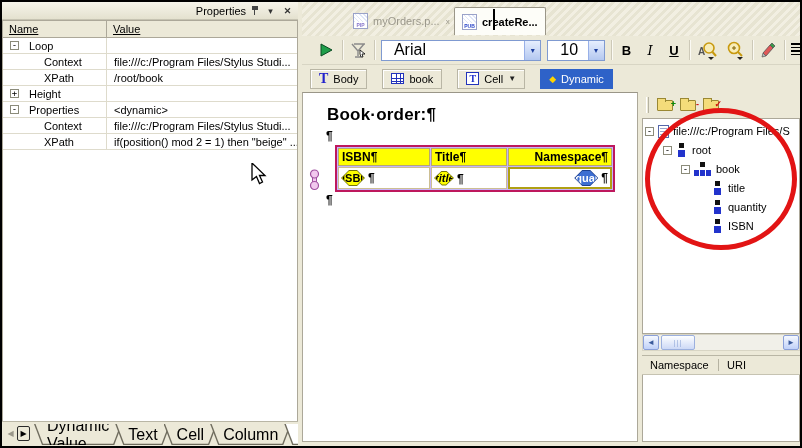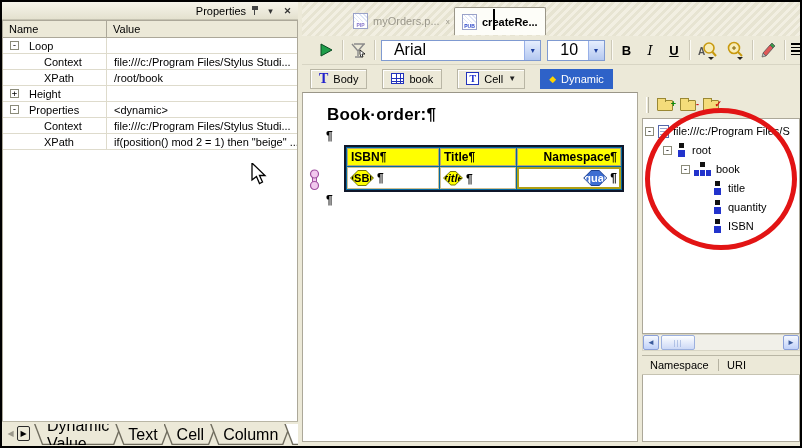--- a/index.html
+++ b/index.html
@@ -16,21 +16,21 @@
               background:linear-gradient(#f6f4ea,#e4e1cf); border-bottom:1px solid #c6c3b2;text-align:right; }
   .lp-title .t { flex:1; font-size:11px; }
   .pin-icon { width:10px; height:11px; position:relative; }
   .pin-icon::before { content:""; position:absolute; left:2px; top:1px; width:6px; height:4px; background:#444; }
   .pin-icon::after  { content:""; position:absolute; left:4px; top:5px; width:1px; height:5px; background:#444; }
   .tbtn { width:13px; height:13px; display:flex; align-items:center; justify-content:center;
           font-size:9px; color:#333; cursor:default; }
   .lp-grid { position:absolute; left:0; top:18px; width:296px; height:402px;
              background:#fff; border:1px solid #aca899; }
   .lp-head { display:flex; height:17px; background:#ece9d8; border-bottom:1px solid #aca899; }
-  .lp-head div { padding:2px 14px 0 6px; }
+  .lp-head div { padding:2px 14px 0 6px;text-decoration:underline; }
   .lp-head .c1 { width:104px; border-right:1px solid #aca899; }
   .lp-head .c2 { flex:1; }
   .prow { display:flex; height:16px; border-bottom:1px solid #dedbcc; align-items:center; }
   .prow .pname { width:104px; height:100%; border-right:1px solid #dedbcc;
                  display:flex; align-items:center; }
   .prow .pval  { flex:1; padding-left:7px; white-space:nowrap; overflow:hidden; }
   .expbox { width:9px; height:9px; border:1px solid #8b8b7a; background:#fff;
             font-size:9px; line-height:7px; text-align:center; margin:0 0 0 7px;
             font-family:"DejaVu Sans Mono", monospace; }
   .ind0 .pname > .plabel { margin-left:10px; }
@@ -105,22 +105,22 @@
   .mbtn.dynamic .diamond { color:#ffd400; font-size:9px; }
 
   
   .docarea { left:302px; top:92px; width:336px; height:350px; background:#fff;
              border:1px solid #aca899; border-top-color:#9a9688; }
   .doc-heading { position:absolute; left:24px; top:12px; font-size:17px; font-weight:bold; letter-spacing:.2px; }
   .pmark { font-weight:bold; font-size:12px; }
   .pm-top { position:absolute; left:23px; top:36px; }
   .pm-bottom { position:absolute; left:23px; top:100px; }
   .loop-icon { position:absolute; left:5px; top:76px; }
-  .dtable { position:absolute; left:41px; top:52px; border-collapse:separate; border-spacing:1px;
-            background:#0369a1; border:2px solid #0f172a; }
+  .dtable { position:absolute; left:32px; top:52px; border-collapse:separate; border-spacing:1px;
+            background:#c4b5fd; border:2px solid #be185d; }
   .dtable th { background:#ffff00; font-size:12px; font-weight:bold; text-align:left;
                padding:1px 3px; height:18px; border:1px solid #b6a772; }
   .dtable th.qty { text-align:right; }
   .dtable td { background:#fff; height:22px; border:1px solid #cdbf92; padding:1px 2px; vertical-align:middle; }
   .dtable td.sel { border:2px solid #b0a014; text-align:right; }
   .w1{width:92px;} .w2{width:76px;} .w3{width:104px;}
   .tag { position:relative; display:inline-block; height:16px; line-height:14px; padding:0 12px;
          vertical-align:middle; font-size:11px; font-weight:bold;
          clip-path:polygon(0 50%, 8px 0, calc(100% - 8px) 0, 100% 50%, calc(100% - 8px) 100%, 8px 100%);
          background:#76760a; }

